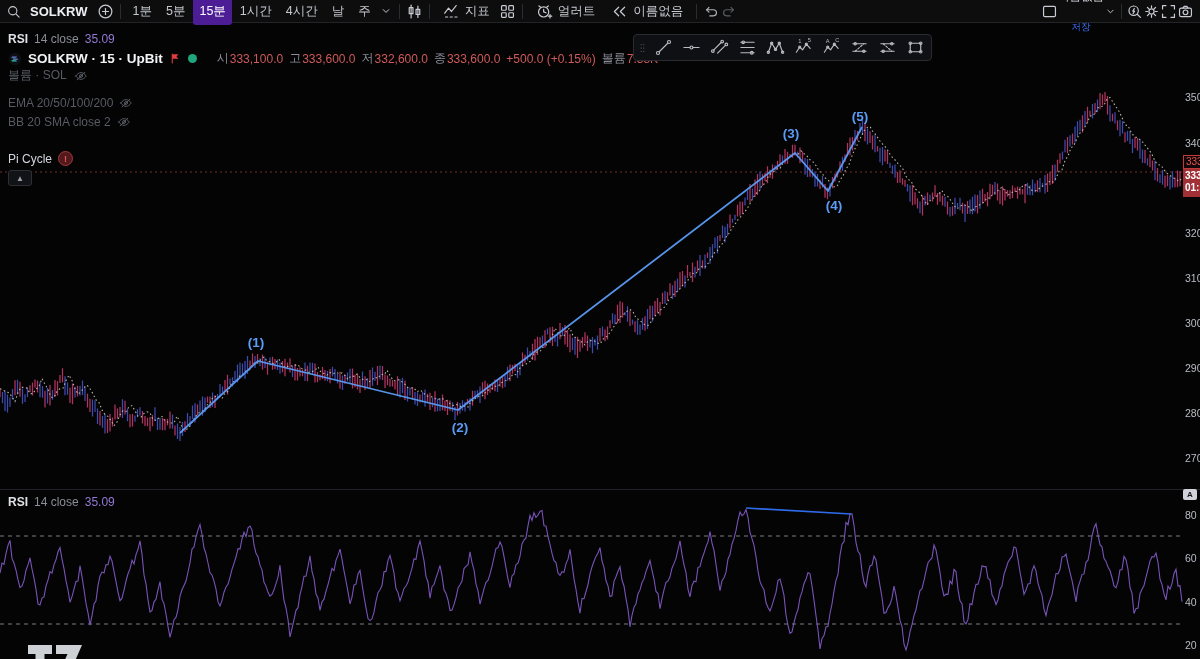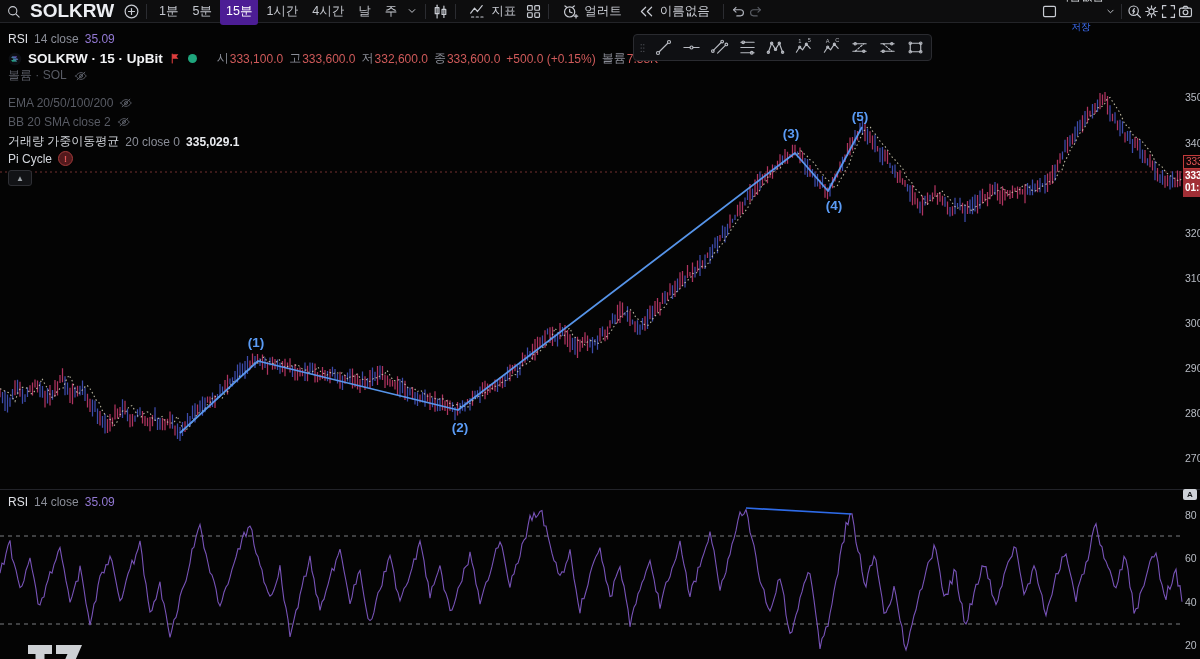--- a/index.html
+++ b/index.html
@@ -4,38 +4,38 @@
 <style>
   html,body{margin:0;padding:0;background:#000;}
   #root{position:relative;width:1200px;height:659px;background:#040404;overflow:hidden;
         font-family:"Liberation Sans",sans-serif;color:#c9ccd3;-webkit-user-select:none;}
   
   #topbar{position:absolute;left:0;top:0;width:1200px;height:23px;background:#0d0d0e;
           border-bottom:1px solid #232428;display:flex;align-items:center;padding:0 6px;
           box-sizing:border-box;z-index:30;gap:2px;}
   .tb-btn{display:flex;align-items:center;gap:5px;padding:0 7px;height:21px;border-radius:3px;
           font-size:12.5px;color:#c9ccd3;cursor:pointer;white-space:nowrap;}
-  .tb-sym{font-weight:bold;font-size:19px;color:#eceef2;}
+  .tb-sym{font-weight:bold;font-size:13px;color:#eceef2;}
   .sep{width:1px;height:15px;background:#2b2c31;margin:0 4px;flex:none;}
   .tf{padding:0 6px;height:28px;display:flex;align-items:center;border-radius:3px;
       font-size:12.5px;color:#c4c7ce;cursor:pointer;}
   .tf.active{background:#4c1d95;color:#fff;}
   .ic{display:inline-flex;flex:none;}
   .ic svg{stroke:currentColor;fill:none;stroke-width:1.4;stroke-linecap:round;stroke-linejoin:round;}
   .tb-right{margin-left:auto;display:flex;align-items:center;}
   #layout-name{display:flex;flex-direction:column;align-items:center;line-height:1;cursor:pointer;}
   #layout-name .nm{font-size:11.5px;color:#d7dade;}
   #layout-name .sv{font-size:9.5px;color:#3d6ef5;margin-top:19px;}
   
   .legend-row{position:absolute;left:8px;display:flex;align-items:center;gap:6px;z-index:20;
               font-size:12px;white-space:nowrap;}
   .lg-gray{color:#8b8e98;} .lg-red{color:#cf5a5a;} .lg-dim{color:#585b64;}
   .lg-white{color:#d3d6dc;} .lg-val{color:#e9ebef;font-weight:bold;}
   .lg-purple{color:#9379d4;}
-  .rsi-t{font-weight:normal;color:#dfe1e6;}
+  .rsi-t{font-weight:bold;color:#dfe1e6;}
   #main-title{font-size:13.5px;font-weight:bold;color:#f2f3f5;}
   .dot-status{width:9px;height:9px;border-radius:50%;background:#1fa67d;}
   .err-badge{width:13px;height:13px;border-radius:50%;background:#52191c;border:1px solid #a23a3a;
              color:#e25757;font-size:9px;font-weight:bold;display:flex;align-items:center;justify-content:center;}
   #collapse-btn{position:absolute;left:8px;top:170px;width:22px;height:14px;border:1px solid #2e2f34;
                 background:#121316;border-radius:3px;color:#9aa0a6;font-size:8px;display:flex;
                 align-items:center;justify-content:center;z-index:20;cursor:pointer;}
   
   #draw-toolbar{position:absolute;left:633px;top:34px;height:25px;background:#0f1013;
                 border:1px solid #2a2b30;border-radius:4px;display:flex;align-items:center;
@@ -384,25 +384,20 @@
   <div class="legend-row lg-dim" style="top:115px;">
     <span>BB 20 SMA close 2</span>
     <span class="ic">
         <svg width="14" height="14" viewBox="0 0 20 20">
           <path d="M2.5 10c2.4-3.3 4.9-4.8 7.5-4.8s5.1 1.5 7.5 4.8c-2.4 3.3-4.9 4.8-7.5 4.8S4.9 13.3 2.5 10z"></path>
           <circle cx="10" cy="10" r="2.1"></circle>
           <line x1="4.5" y1="15.5" x2="15.5" y2="4.5"></line>
         </svg>
       </span>
   </div>
-  <div class="legend-row" style="top:133px;">
-    <span class="lg-white">거래량 가중이동평균</span>
-    <span class="lg-gray">20 close 0</span>
-    <span class="lg-val">335,029.1</span>
-  </div>
   <div class="legend-row" style="top:151px;">
     <span class="lg-white">Pi Cycle</span>
     <span class="err-badge">!</span>
   </div>
   <div id="collapse-btn">▲</div>
 
   <div class="legend-row" style="top:495px;">
     <span class="rsi-t">RSI</span>
     <span class="lg-gray">14 close</span>
     <span class="lg-purple">35.09</span>

